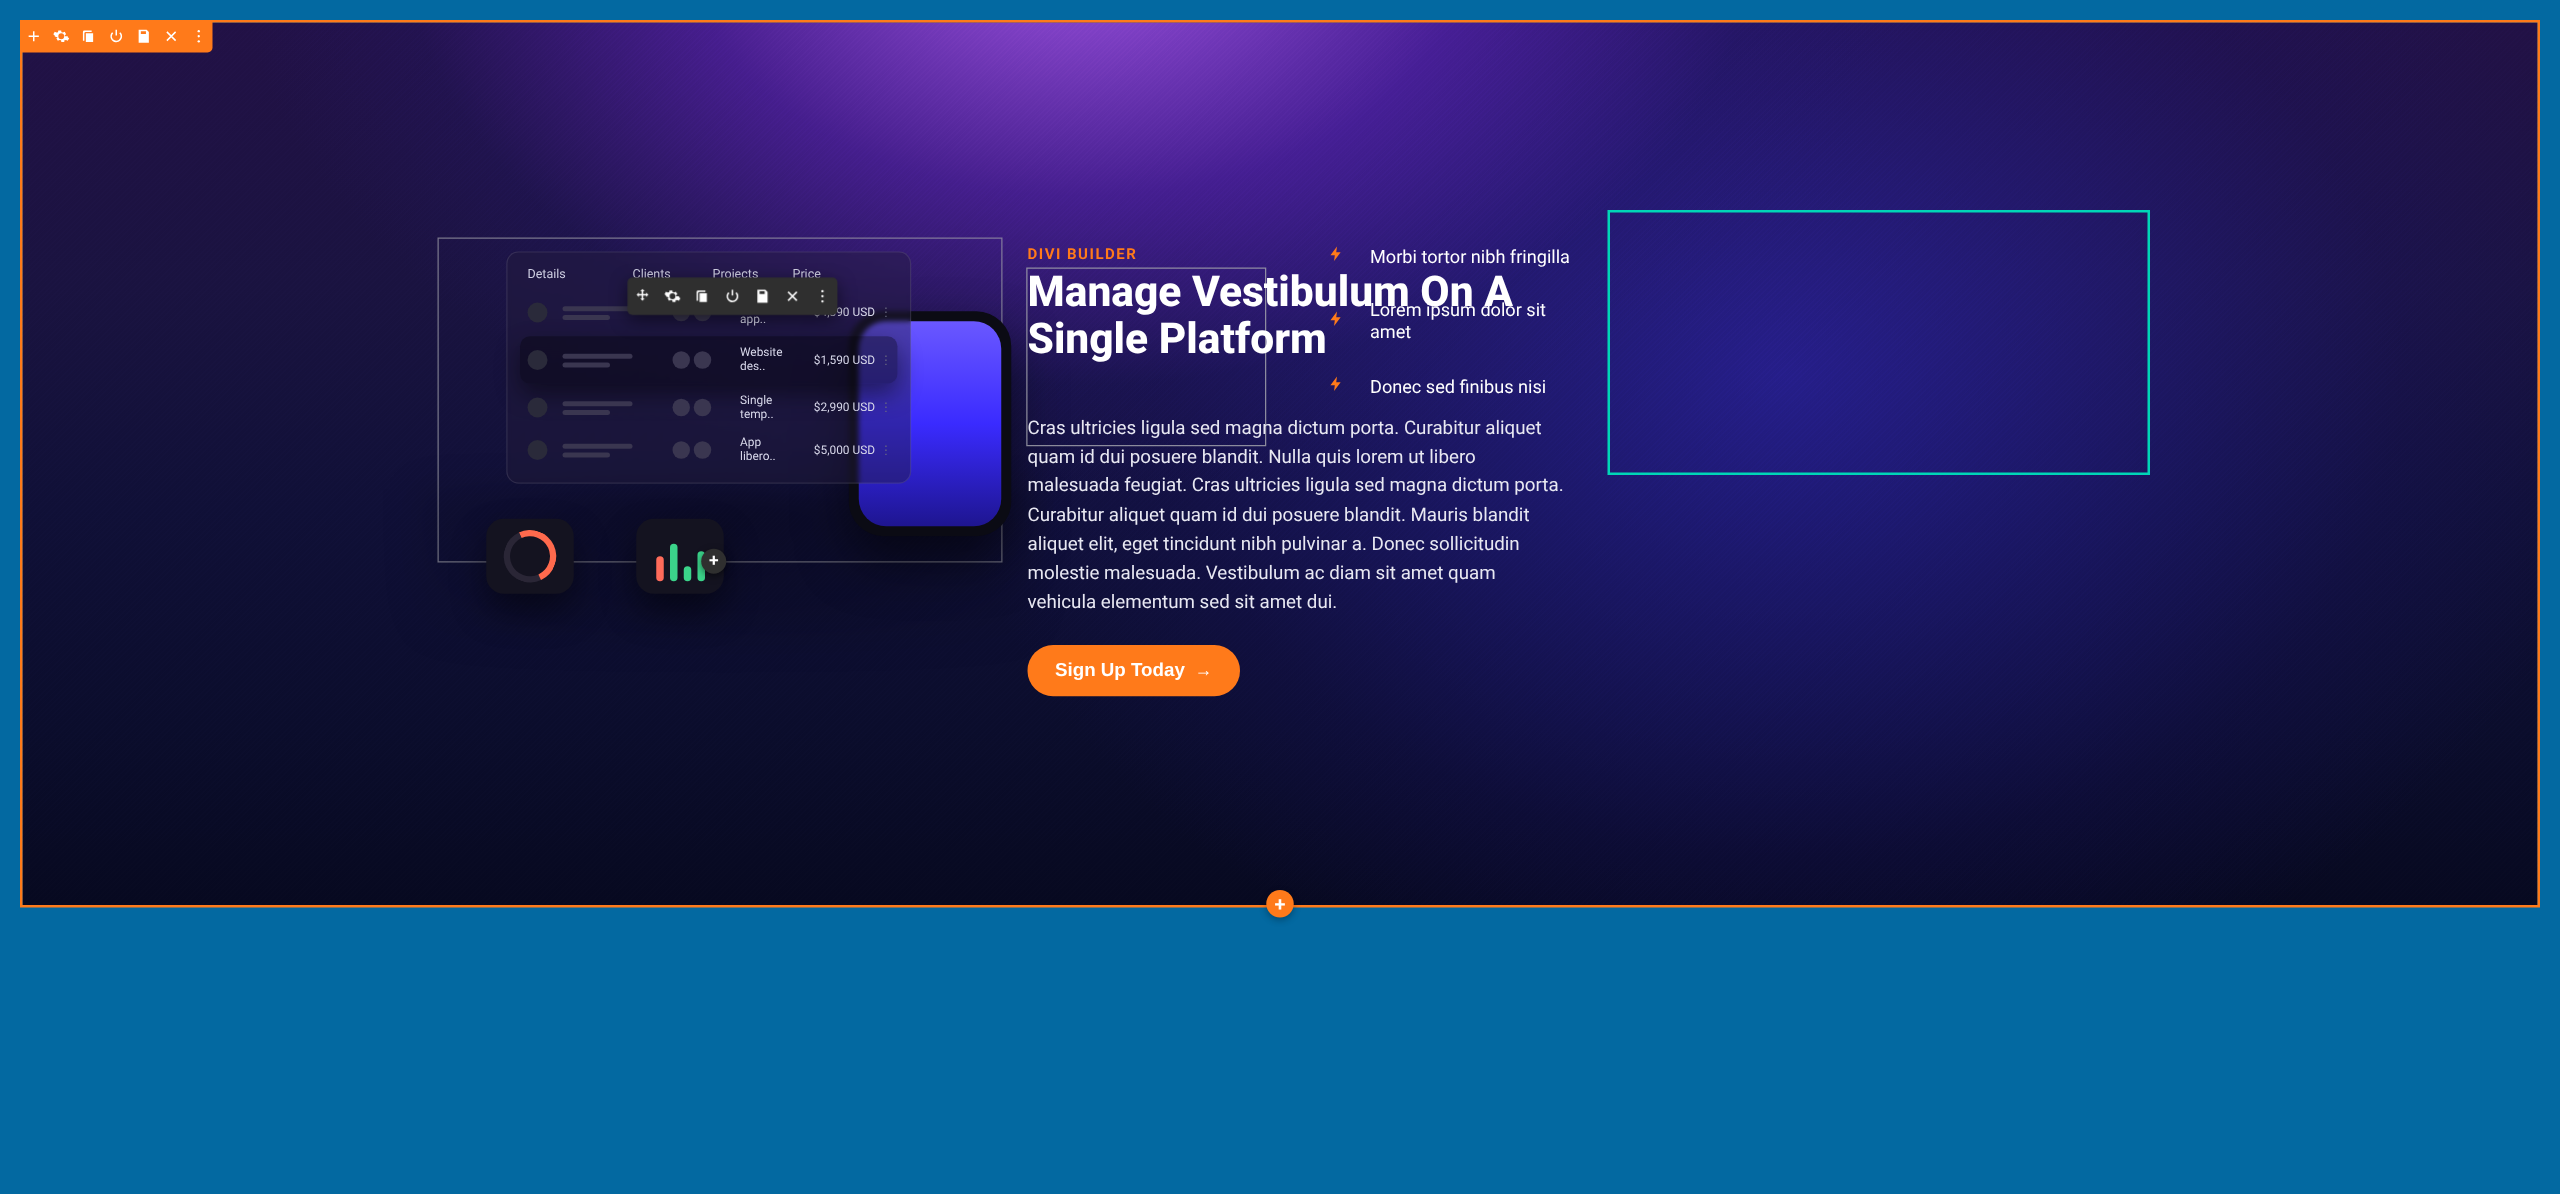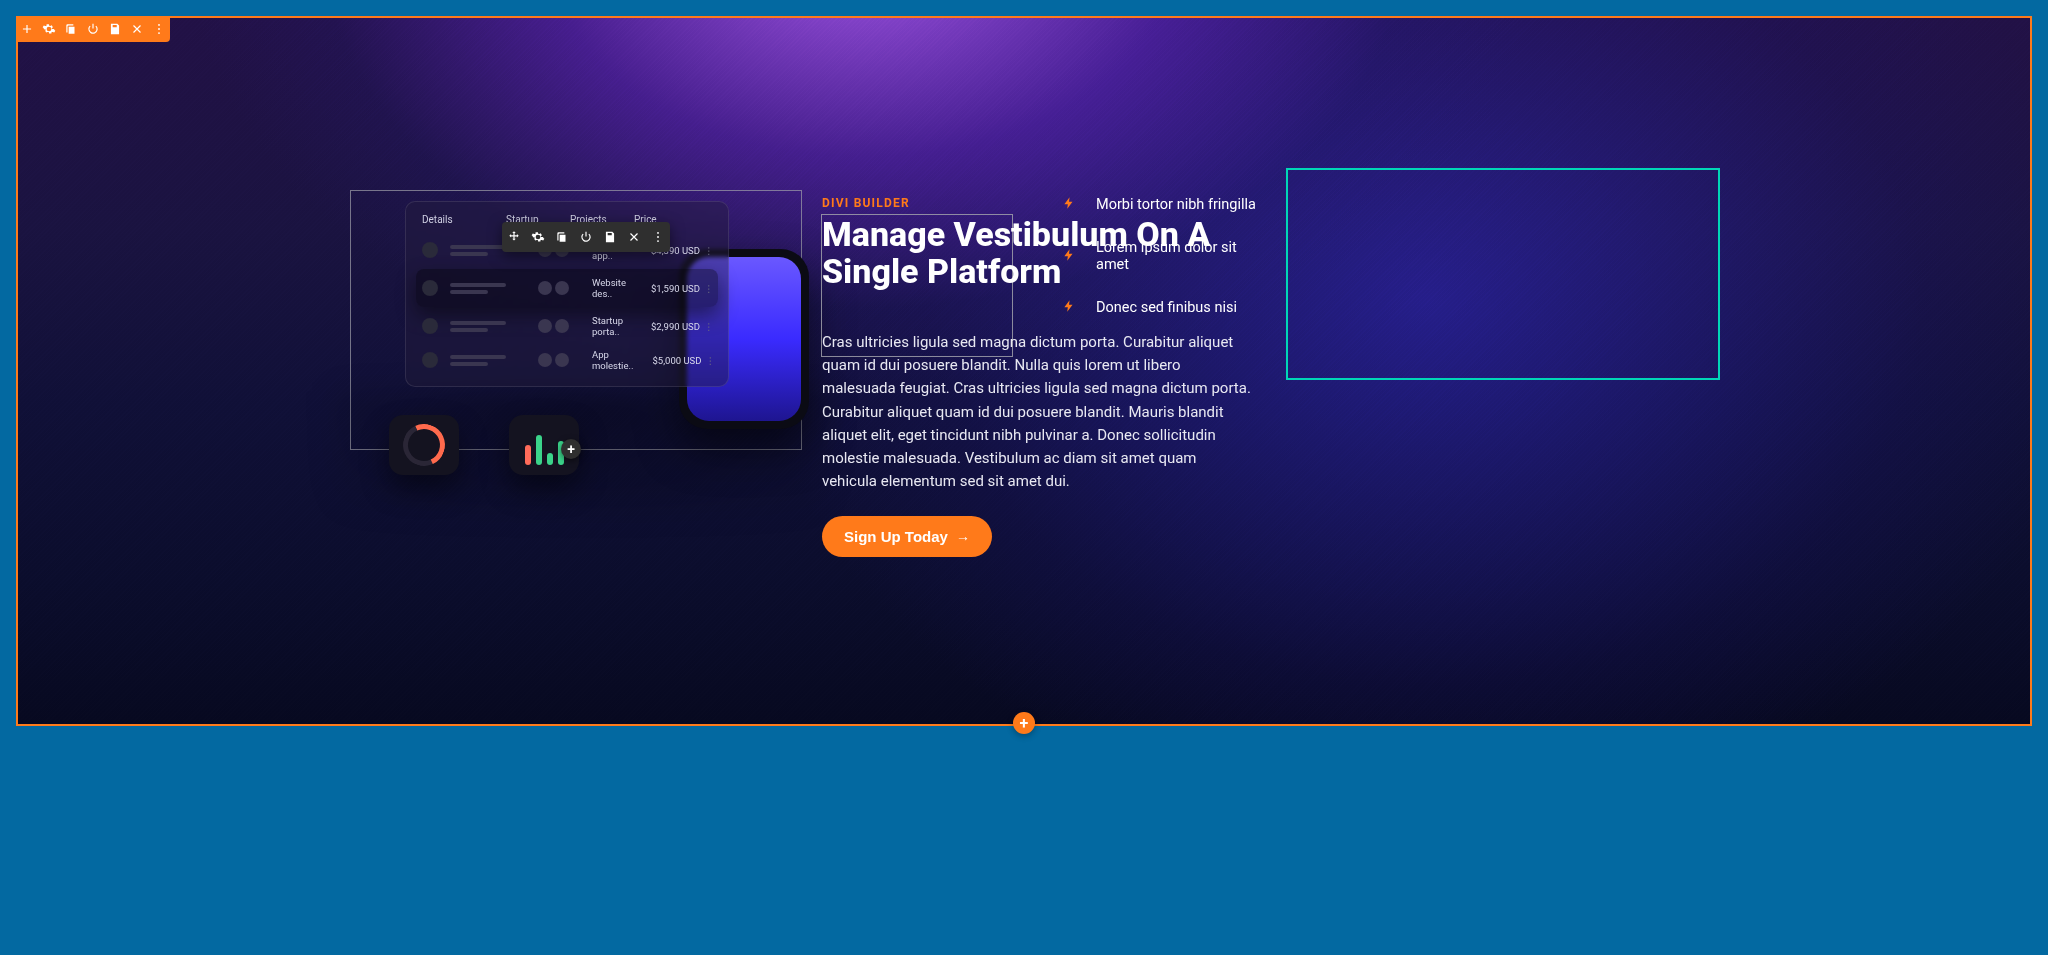--- a/index.html
+++ b/index.html
@@ -435,21 +435,21 @@
         <span>Donec sed finibus nisi</span>
       </div>
     </div>
 
     <div class="mockup">
       <div class="phone"></div>
 
       <div class="glass">
         <div class="glass-header">
           <span>Details</span>
-          <span>Startup</span>
+          <span>Clients</span>
           <span>Projects</span>
           <span>Price</span>
         </div>
         <div class="g-row">
           <span class="avatar"></span>
           <span class="bars">
               <span class="bar w1"></span>
               <span class="bar w2"></span>
             </span>
           <span class="pills">
@@ -477,35 +477,35 @@
         <div class="g-row">
           <span class="avatar"></span>
           <span class="bars">
               <span class="bar w1"></span>
               <span class="bar w2"></span>
             </span>
           <span class="pills">
               <span class="pill"></span>
               <span class="pill"></span>
             </span>
-          <span>Startup porta..</span>
+          <span>Single temp..</span>
           <span class="price">$2,990 USD</span>
           <span class="dots">⋮</span>
         </div>
         <div class="g-row">
           <span class="avatar"></span>
           <span class="bars">
               <span class="bar w1"></span>
               <span class="bar w2"></span>
             </span>
           <span class="pills">
               <span class="pill"></span>
               <span class="pill"></span>
             </span>
-          <span>App molestie..</span>
+          <span>App libero..</span>
           <span class="price">$5,000 USD</span>
           <span class="dots">⋮</span>
         </div>
       </div>
 
 
       <div class="chip ring"></div>
       <div class="chip eq">
         <span class="b1"></span>
           <span class="b2"></span>

